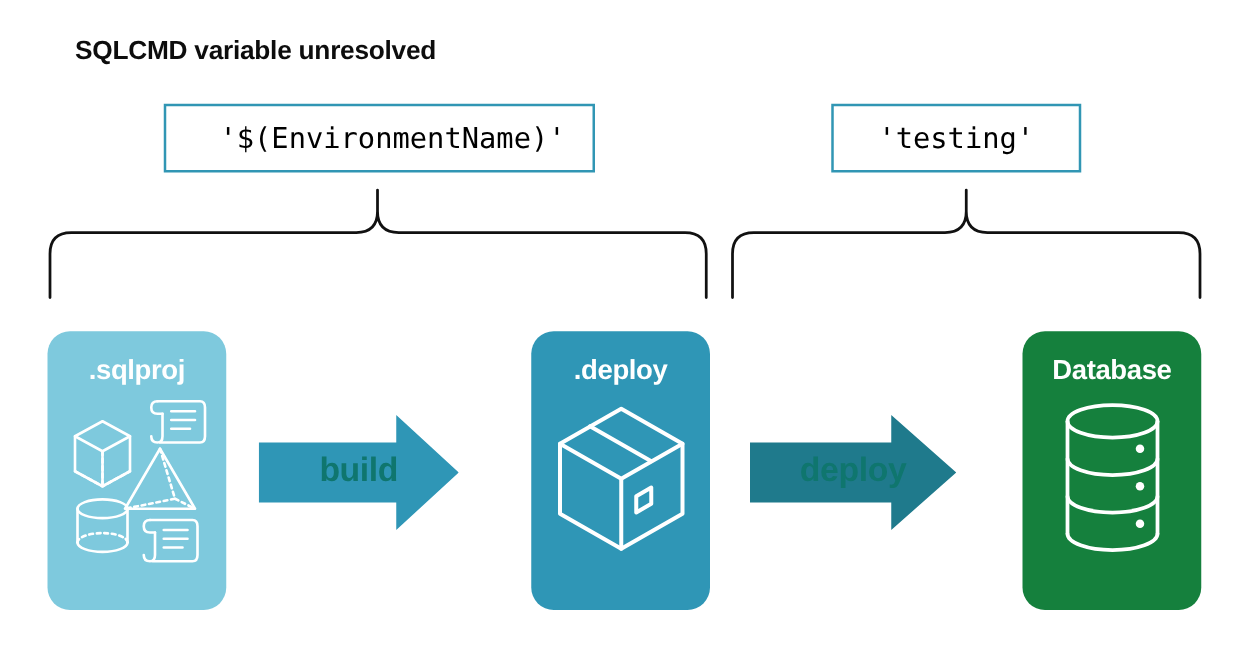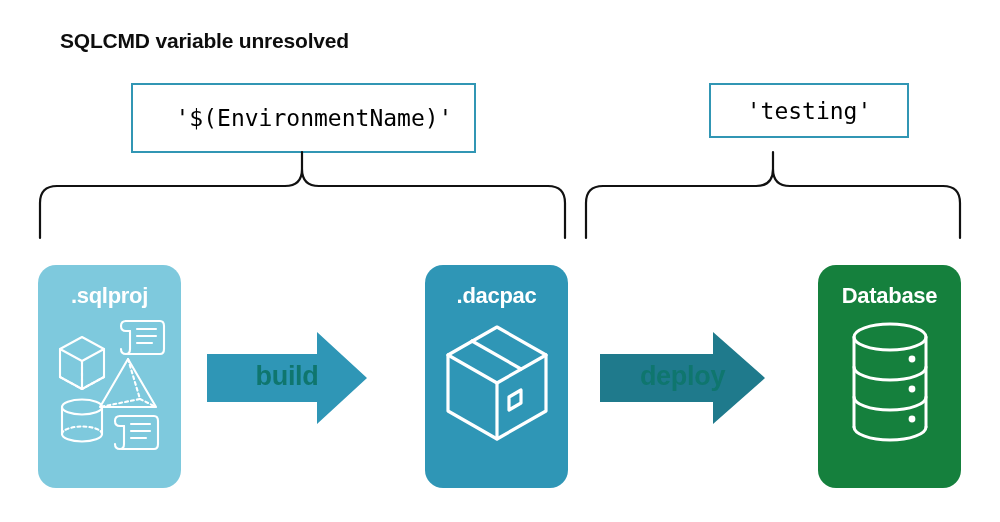--- a/index.html
+++ b/index.html
@@ -44,21 +44,21 @@
     align-items: center;
     justify-content: center;
   }
   .code-box span {
     font-family: "DejaVu Sans Mono", "Liberation Mono", monospace;
     font-size: 23px;
     color: #000000;
     letter-spacing: 0px;
     white-space: nowrap;
   }
-  #code-box-left  { left: 131px; top: 83px; width: 345px; height: 70px; padding-left: 21px; }
+  #code-box-left  { left: 131px; top: 83px; width: 345px; height: 55px; padding-left: 21px; }
   #code-box-right { left: 665px; top: 83px; width: 200px; height: 55px; }
 
   
   .brace-svg {
     position: absolute;
     overflow: visible;
   }
   #brace-left  { left: 30px;  top: 150px; }
   #brace-right { left: 578px; top: 150px; }
 
@@ -117,21 +117,21 @@
 
 <div id="canvas">
 
   <div class="heading" id="heading-left">SQLCMD variable unresolved</div>
 
 
   <div class="code-box" id="code-box-left" style="border-color: rgb(49, 150, 180);">
     <span>'$(EnvironmentName)'</span>
   </div>
 
-  <div class="code-box" id="code-box-right" style="border-color: rgb(49, 150, 180); margin-left: 44px;">
+  <div class="code-box" id="code-box-right" style="border-color: rgb(49, 150, 180);">
     <span>'testing'</span>
   </div>
 
   <svg class="brace-svg" id="brace-left" width="545" height="90" viewBox="0 0 545 90">
     <path d="M 10 88
              L 10 53
              Q 10 36 27 36
              L 255 36
              Q 272 36 272 19
              L 272 2
@@ -194,21 +194,21 @@
           <path d="M 68 101 L 102 101 Q 106 101 106 106 L 106 129 Q 106 134 102 134 L 70 134"></path>
           <path d="M 68 101 Q 63 101 63 106 Q 63 111 68 111 L 72 111"></path>
           <path d="M 72 111 L 72 129 Q 72 134 68 134 Q 63 134 63 129"></path>
           <path d="M 79 109 L 98 109 M 79 116 L 98 116 M 79 123 L 94 123"></path>
         </g>
       </g>
     </svg>
   </div>
 
   <div class="card" id="card-dacpac" style="background: rgb(47, 150, 182);">
-    <div class="card-title">.dacpac</div>
+    <div class="card-title">.deploy</div>
     <svg class="card-art" width="116" height="140" viewBox="0 0 116 140">
       <g fill="none" stroke="#ffffff" stroke-width="3.2" stroke-linecap="round" stroke-linejoin="round">
 
         <path d="M 58 12 L 107 40 L 107 96 L 58 124 L 9 96 L 9 40 Z"></path>
 
         <path d="M 9 40 L 58 68 L 107 40"></path>
 
         <path d="M 58 68 L 58 124"></path>
 
         <path d="M 33 26 L 82 54"></path>

